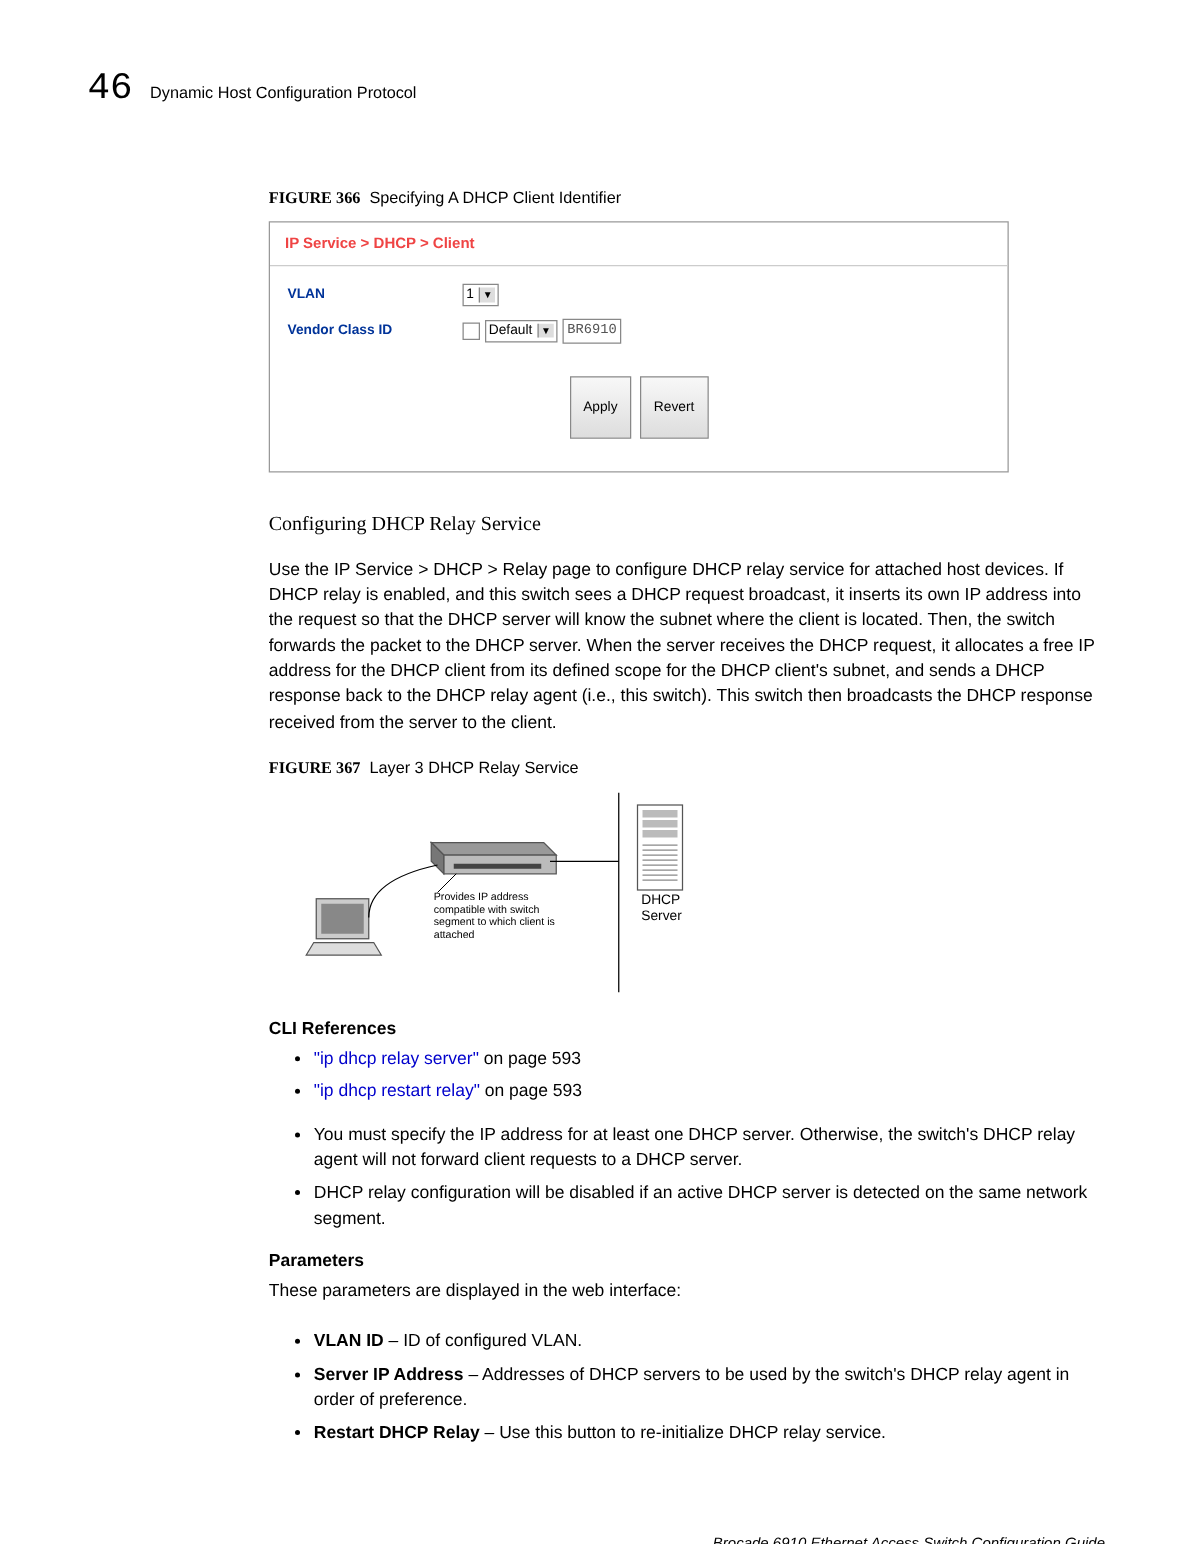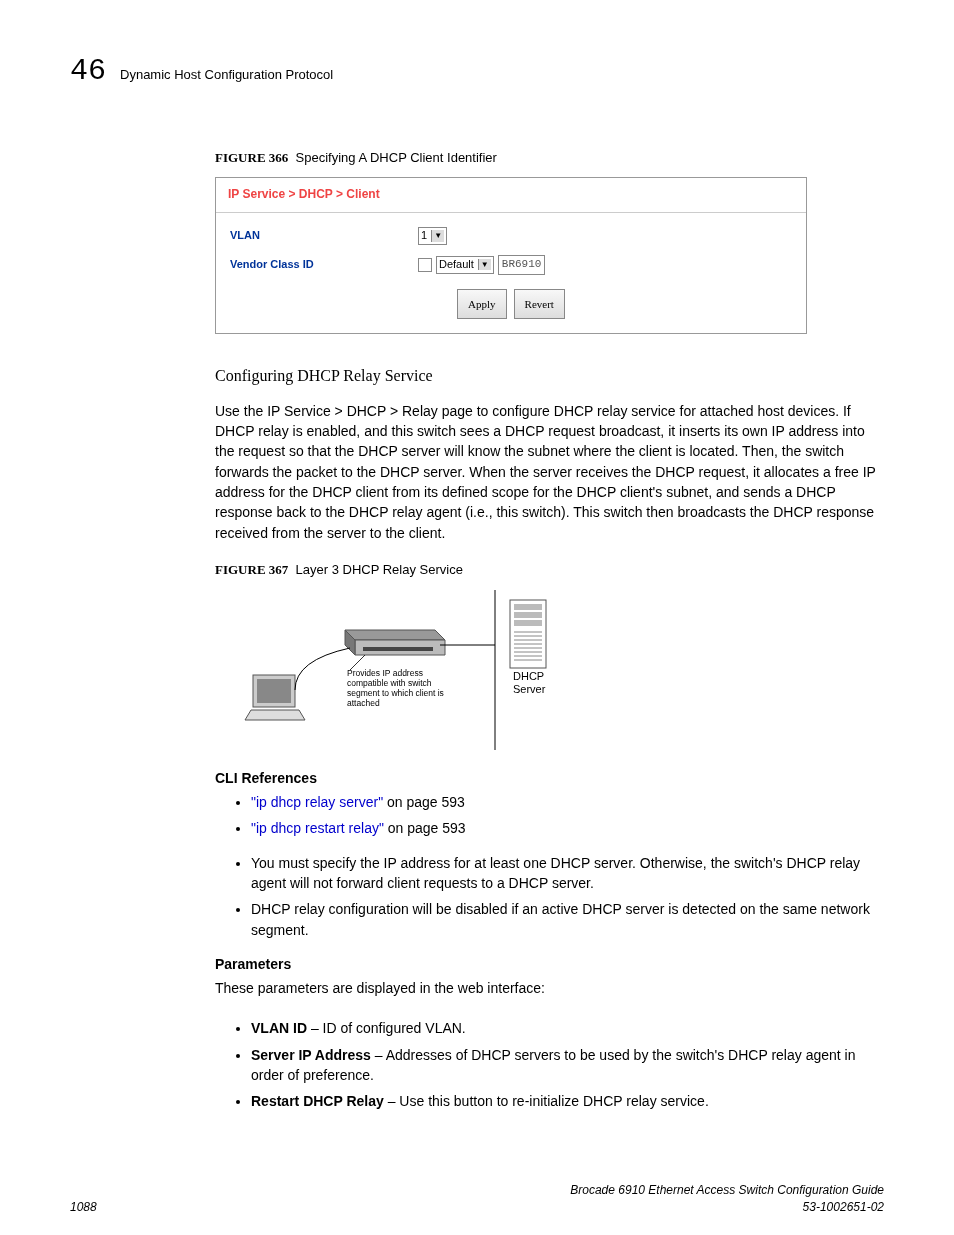--- a/index.html
+++ b/index.html
@@ -51,21 +51,20 @@
   }
   .form-area {
     padding: 14px 14px 10px 14px;
     font-size: 11px;
     color: #003399;
   }
   .form-row {
     display: flex;
     align-items: center;
     margin-bottom: 10px;
-    gap: 48px;
   }
   .form-label {
     width: 140px;
     font-weight: bold;
   }
   .dropdown {
     background: #fff;
     border: 1px solid #888;
     font-size: 11px;
     padding: 0 2px;
@@ -97,24 +96,23 @@
     font-family: Liberation Mono, monospace;
   }
   .button-row {
     text-align: center;
     padding: 4px;
   }
   .ui-button {
     background: linear-gradient(#f8f8f8, #ddd);
     border: 1px solid #888;
     font-size: 11px;
-    padding: 8px 10px;
-    margin: 0 2px;
+    padding: 18px 10px;
+    margin: 12px 2px;
     cursor: pointer;
-    font-family: Liberation Serif, serif;
   }
   h2.section-heading {
     font-family: Georgia, 'Times New Roman', serif;
     font-weight: normal;
     font-size: 16px;
     margin: 28px 0 14px 0;
   }
   .body-text {
     font-size: 14px;
     margin-bottom: 18px;

